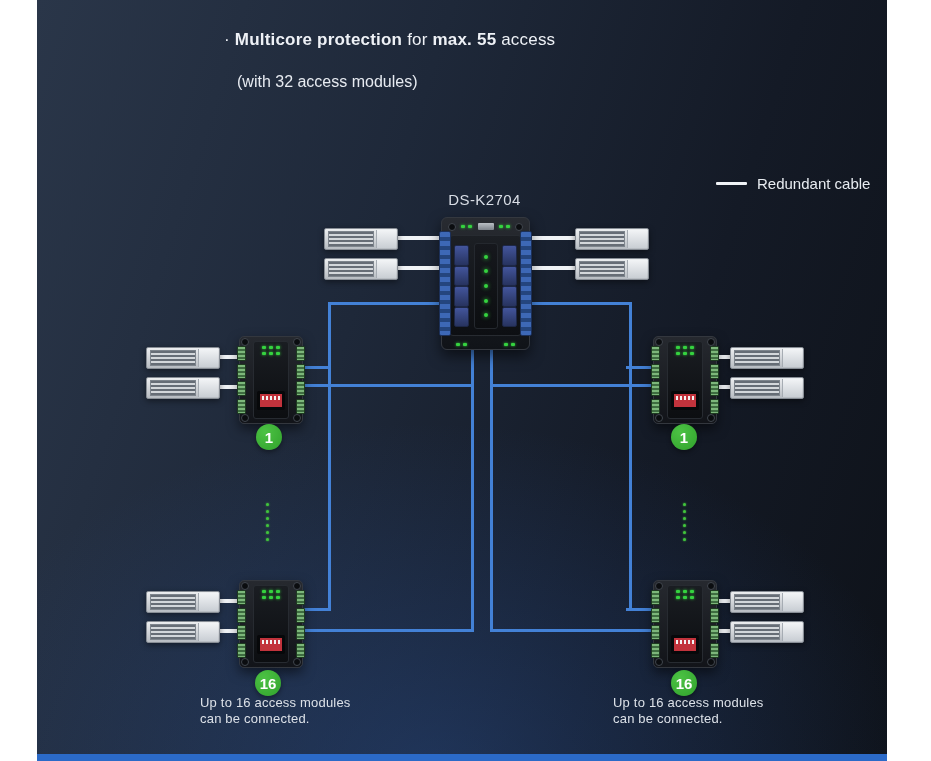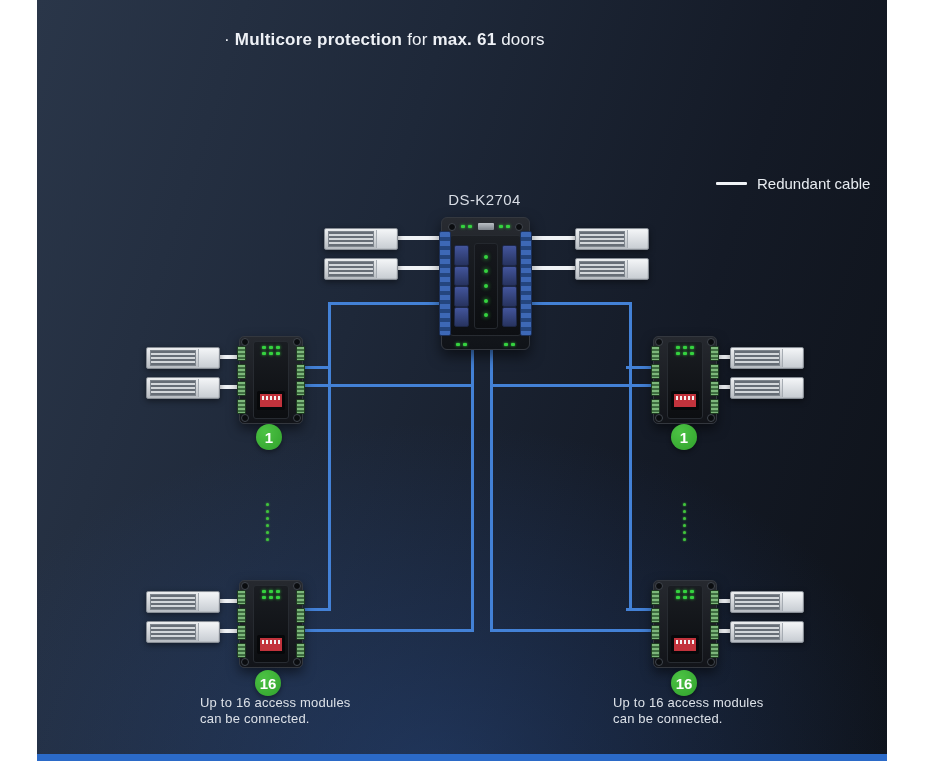--- a/index.html
+++ b/index.html
@@ -104,21 +104,22 @@
     display:flex;align-items:center;justify-content:center;font-size:15px;font-weight:bold;
     box-shadow:0 2px 5px rgba(0,0,0,.4);}
   .dotline{position:absolute;z-index:5;display:flex;flex-direction:column;gap:4px;}
   .dot{width:3px;height:3px;border-radius:50%;background:#41c43c;box-shadow:0 0 2px #41c43c;}
 </style>
 </head>
 <body>
 
 <div class="content">
 
-  <div class="title"><span>· </span><b>Multicore protection</b><span> for </span><b>max. 61</b><span> doors</span></div>
+  <div class="title"><span>· </span><b>Multicore protection</b><span> for </span><b>max. 55</b><span> access</span></div>
+  <div class="subtitle">(with 32 access modules)</div>
 
   <div class="legend">
     <div class="legend-row">
       <div class="legend-line white"></div>
       <span class="legend-label">Redundant cable</span>
     </div>
   </div>
 
   <div class="wire h" style="left:291px;top:302px;width:113px"></div>
   <div class="wire v" style="left:291px;top:302px;height:309px"></div>

